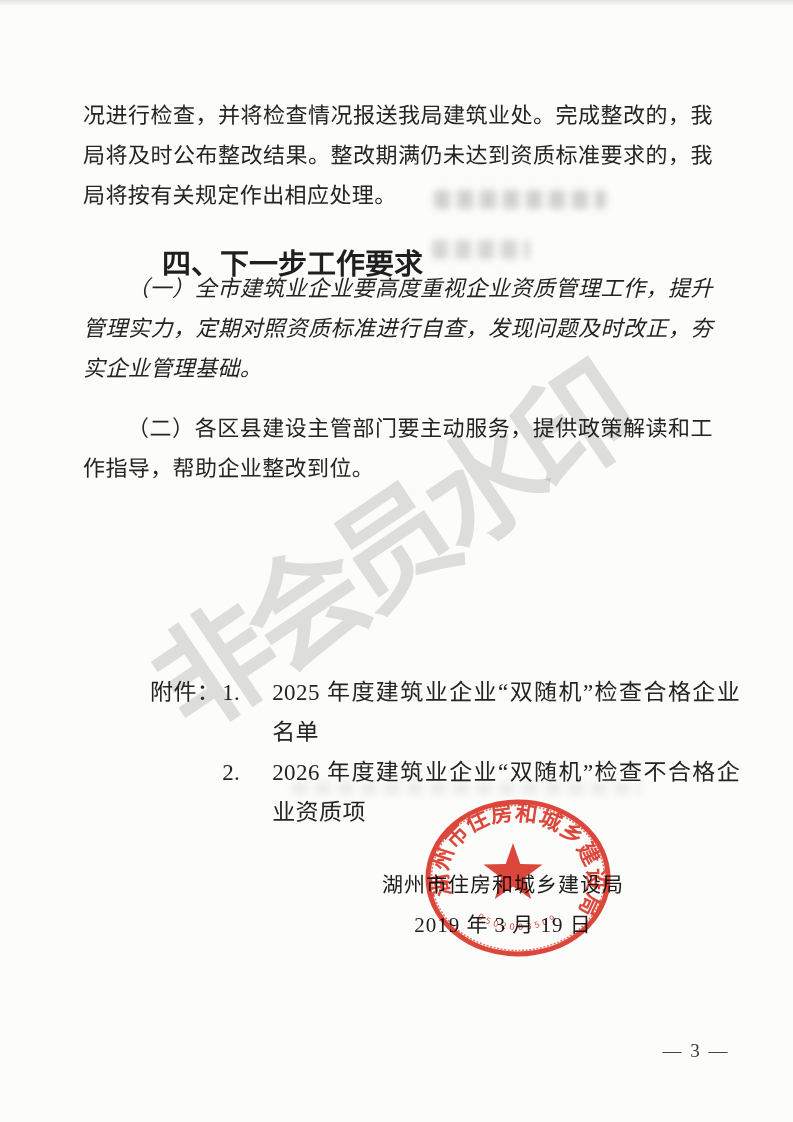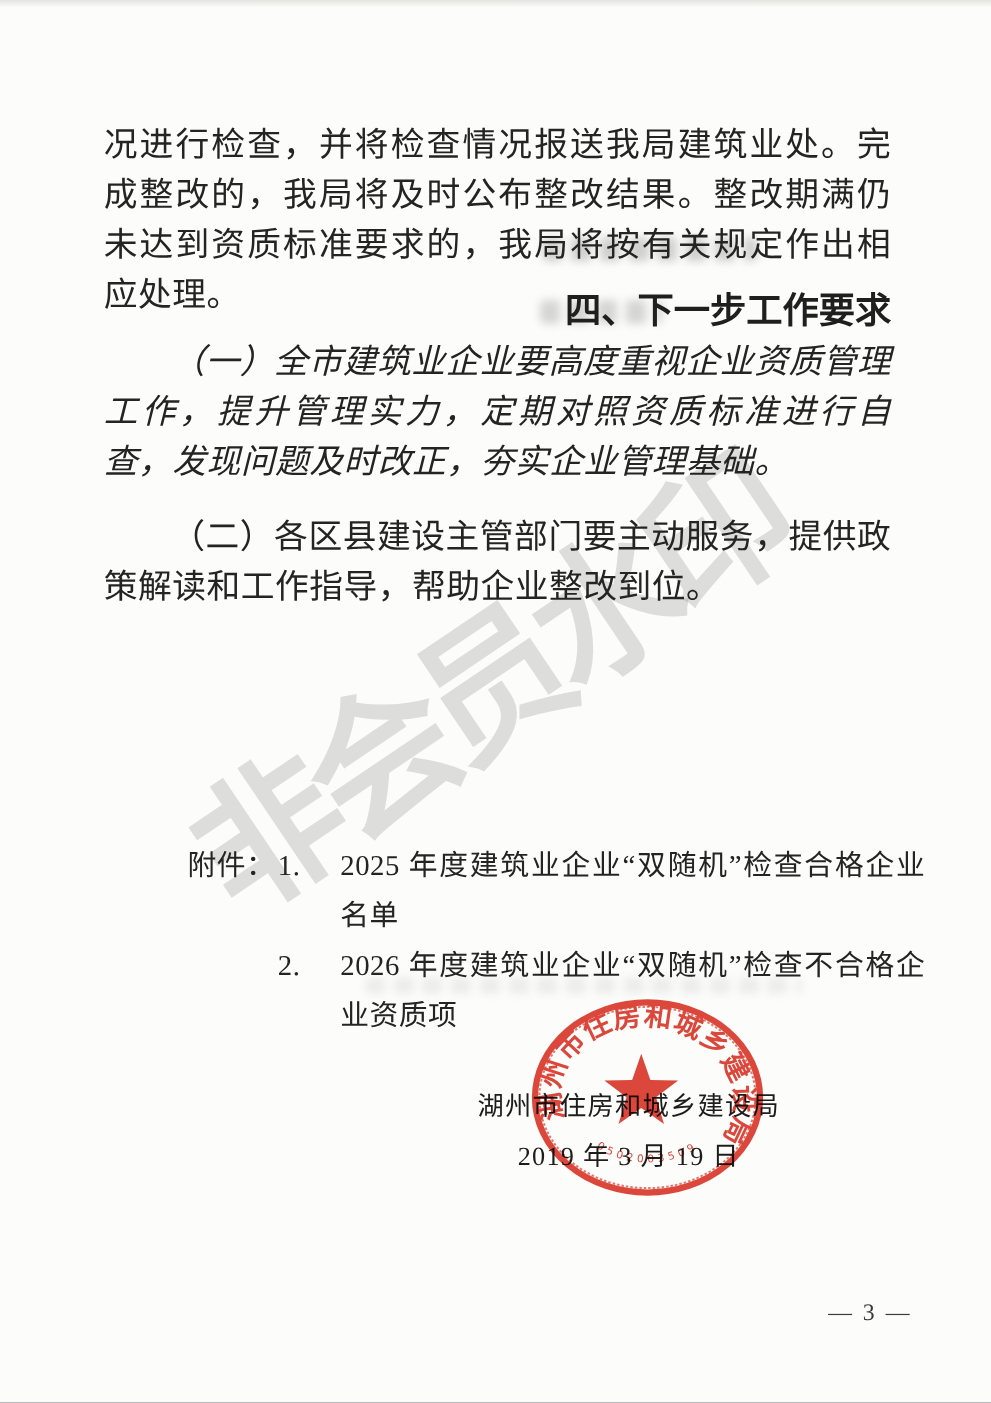--- a/index.html
+++ b/index.html
@@ -34,35 +34,34 @@
     background:repeating-linear-gradient(90deg,#7d7d7d 0 16px,rgba(255,255,255,0) 16px 23px);
     filter:blur(3.5px);
   }
   .bleed-1{left:434px;top:190px;width:172px;height:19px;opacity:.34;}
   .bleed-2{left:432px;top:240px;width:98px;height:19px;opacity:.30;}
   .bleed-3{left:292px;top:782px;width:350px;height:13px;opacity:.12;}
   
   .textline{
     position:absolute;left:83px;width:630px;
     z-index:2;
-    font-size:27px;line-height:40px;
+    font-size:22px;line-height:40px;
     text-align:justify;text-justify:inter-ideograph;
     letter-spacing:.4px;
     margin:0;
   }
   .para-indent{text-indent:2em;}
   .section-heading{
     position:absolute;left:83px;width:630px;z-index:2;
-    margin:0;
+    margin:16px;
     font-family:"DejaVu Sans", sans-serif;
     font-weight:bold;
     font-size:29px;line-height:40px;
     text-indent:63px;
     color:#1f1f1f;
-    text-align:right;
   }
   .pos-cont{top:96px;}
   .pos-head{top:228px;}
   .pos-p1{top:269px;font-style:italic;}
   .pos-p2{top:389px;margin-top:20px;}
   .pos-p3{top:469px;}
   
   .attachments{
     position:absolute;left:150px;top:673px;z-index:2;
     display:flex;align-items:flex-start;

